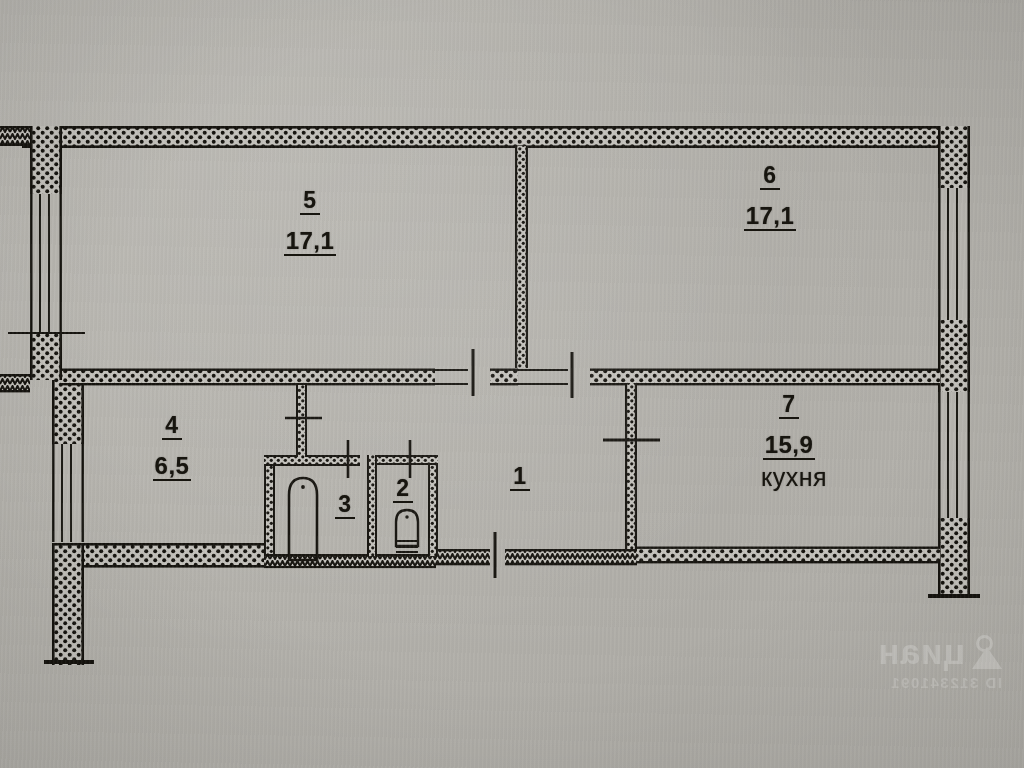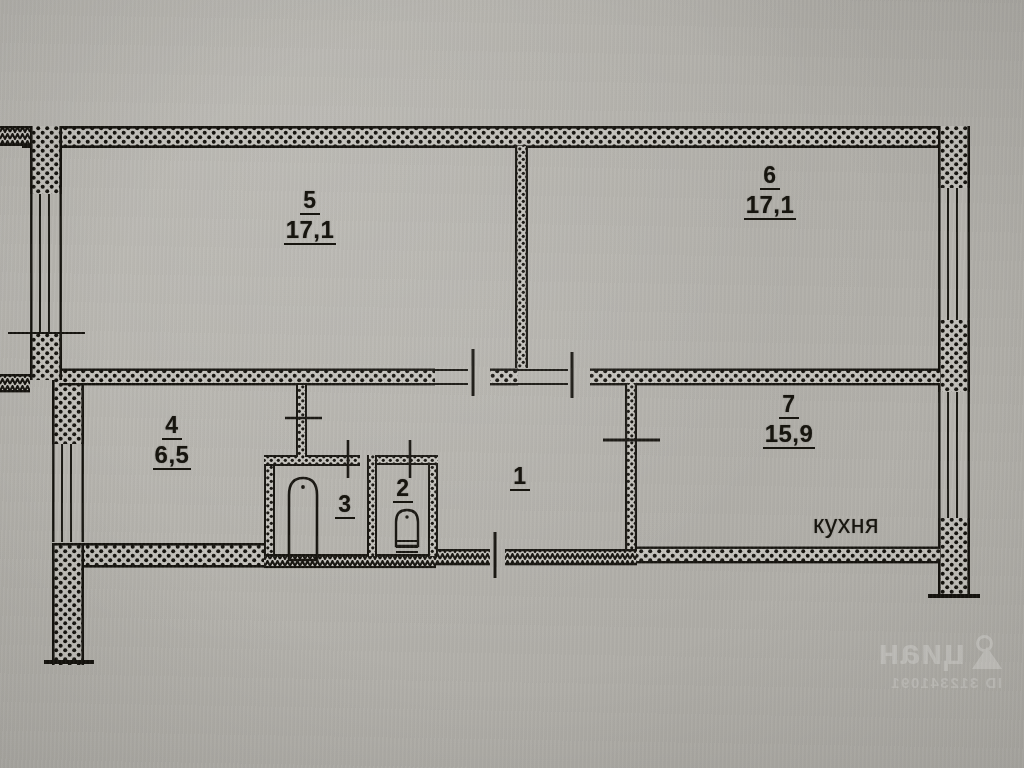--- a/index.html
+++ b/index.html
@@ -36,21 +36,21 @@
     color:#17150f;
     font-family:"Liberation Sans", sans-serif;
     text-align:center;
     line-height:1.06;
     letter-spacing:.5px;
     text-shadow:0 0 1.2px rgba(40,38,32,.55);
     white-space:nowrap;
   }
   .num{font-size:23px;font-weight:700;}
   .num u{text-decoration:none;border-bottom:2px solid #17150f;padding:0 3px;}
-  .area{font-size:24px;font-weight:600;margin-top:5px;}
+  .area{font-size:24px;font-weight:600;margin-top:16px;}
   .area u{text-decoration:none;border-bottom:2px solid #17150f;padding:0 2px;}
   .plain{font-size:25px;font-weight:500;}
 
   
   #wm{
     position:absolute;left:752px;top:632px;width:250px;height:78px;
     pointer-events:none;opacity:.20;
     transform:scaleX(-1);
     color:#ffffff;
   }
@@ -315,21 +315,21 @@
   <div class="lbl" style="left:122px;top:413px;width:100px;">
     <div class="num"><u>4</u></div>
     <div class="area"><u>6,5</u></div>
   </div>
 
   <div class="lbl" style="left:739px;top:392px;width:100px;">
     <div class="num"><u>7</u></div>
     <div class="area"><u>15,9</u></div>
   </div>
 
-  <div class="lbl plain" style="left:709px;top:511px;width:170px;text-align:right;">кухня</div>
+  <div class="lbl plain" style="left:709px;top:464px;width:170px;text-align:center;">кухня</div>
 
   <div class="lbl" style="left:495px;top:464px;width:50px;">
     <div class="num"><u>1</u></div>
   </div>
 
   <div class="lbl" style="left:378px;top:476px;width:50px;">
     <div class="num"><u>2</u></div>
   </div>
 
   <div class="lbl" style="left:320px;top:492px;width:50px;">

